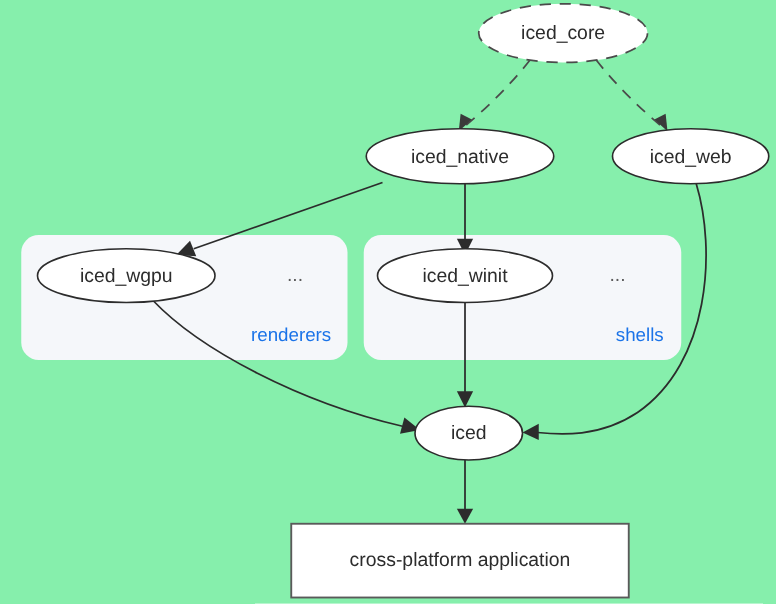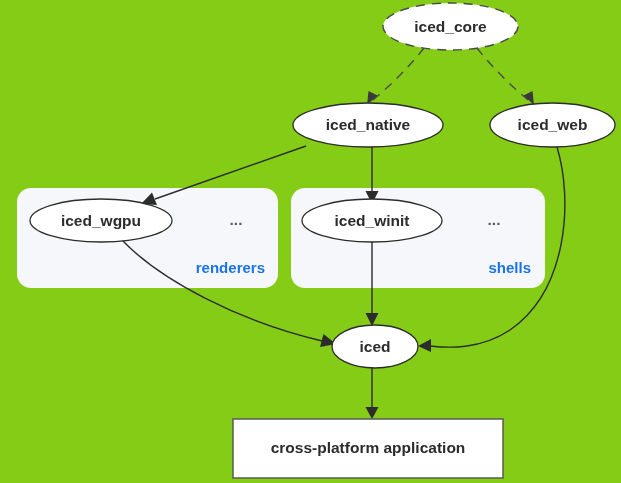--- a/index.html
+++ b/index.html
@@ -7,23 +7,22 @@
     padding: 0;
     background: #ffffff;
   }
   body {
     font-family: "Liberation Sans", "DejaVu Sans", sans-serif;
   }
   #diagram-root {
     position: relative;
     width: 621px;
     height: 483px;
-    background: #84cc16;
+    background: #86efac;
     overflow: hidden;
-    font-weight: bold;
   }
   svg#graph {
     position: absolute;
     top: 0;
     left: 0;
     width: 621px;
     height: 483px;
   }
   .node-label {
     font-family: "Liberation Sans", "DejaVu Sans", sans-serif;

